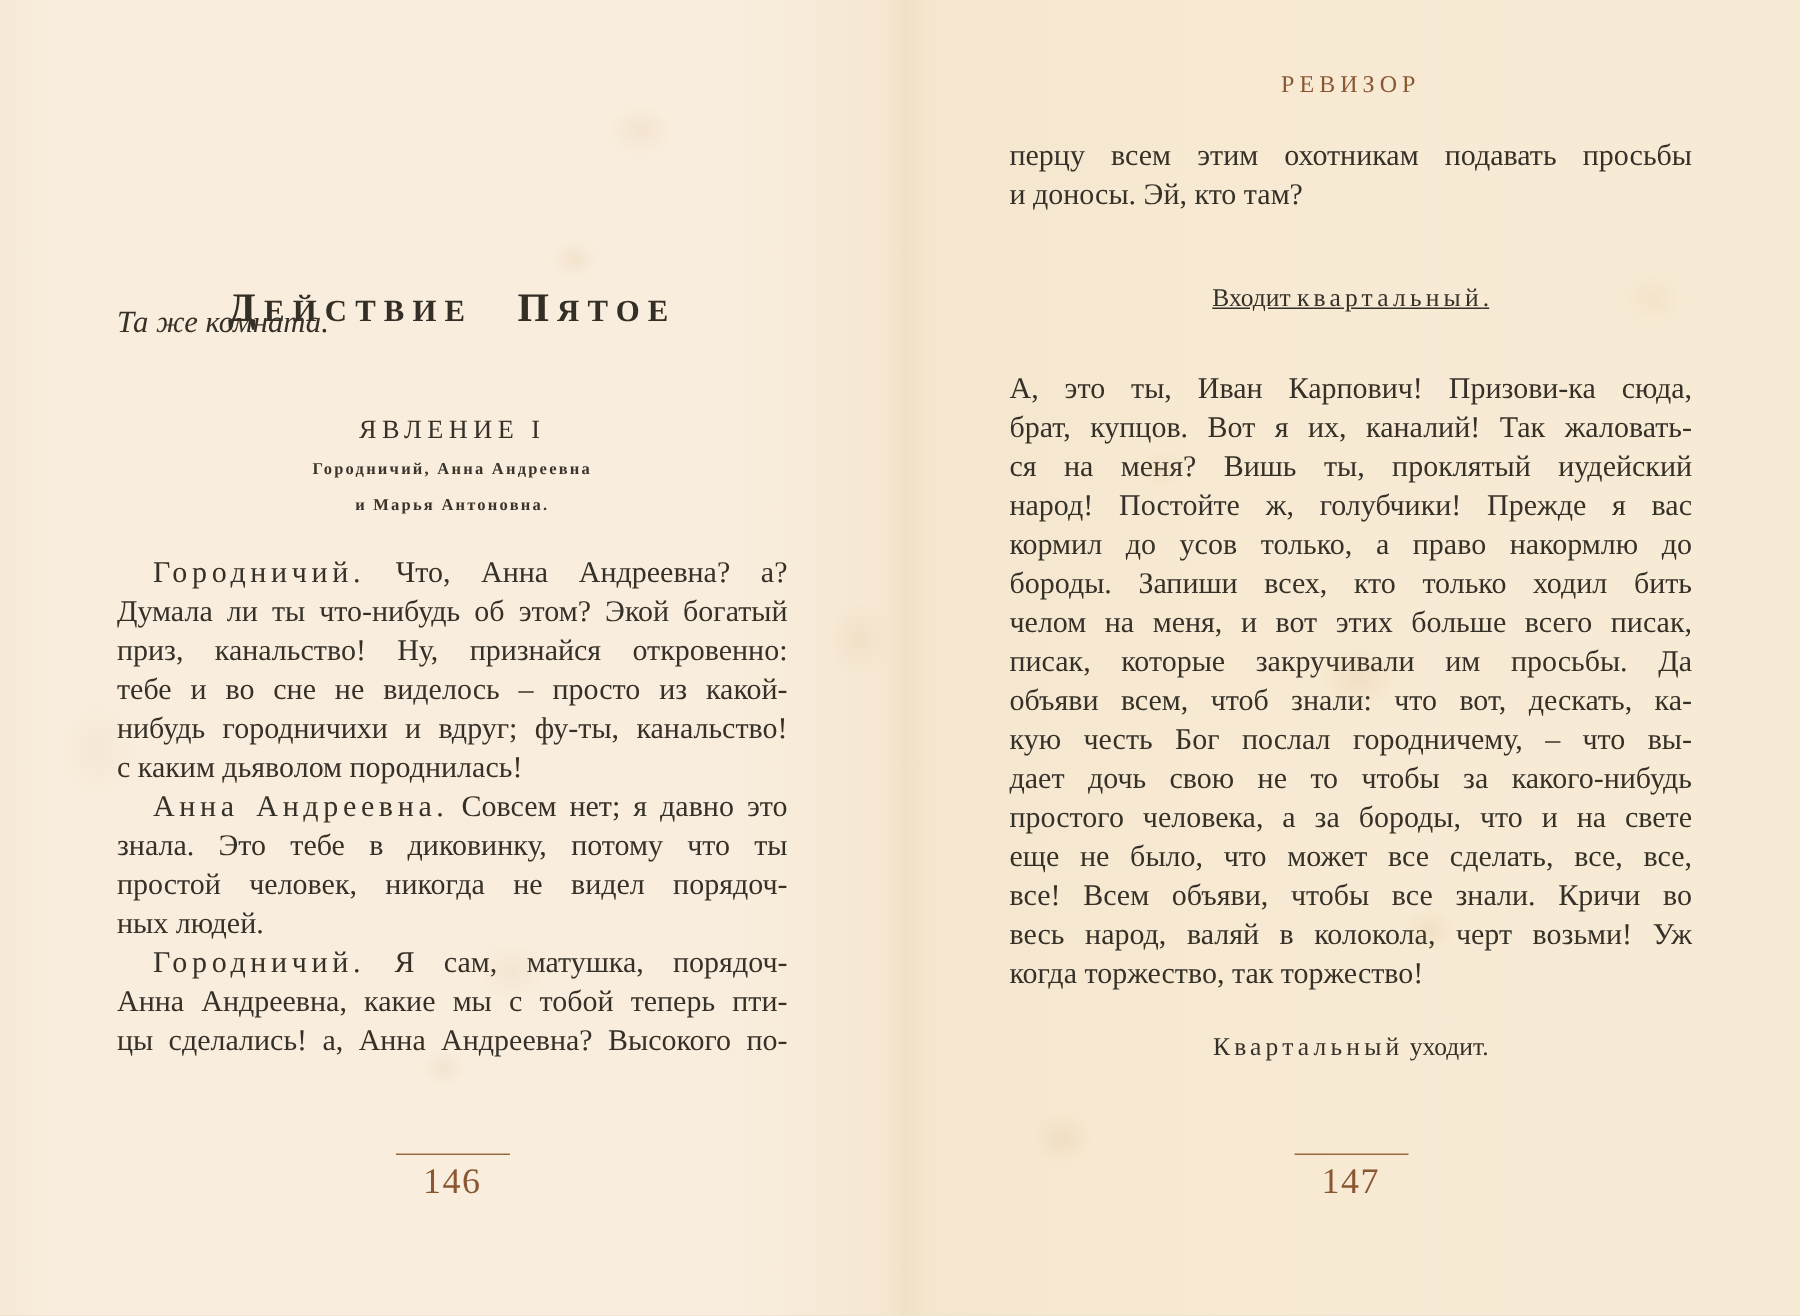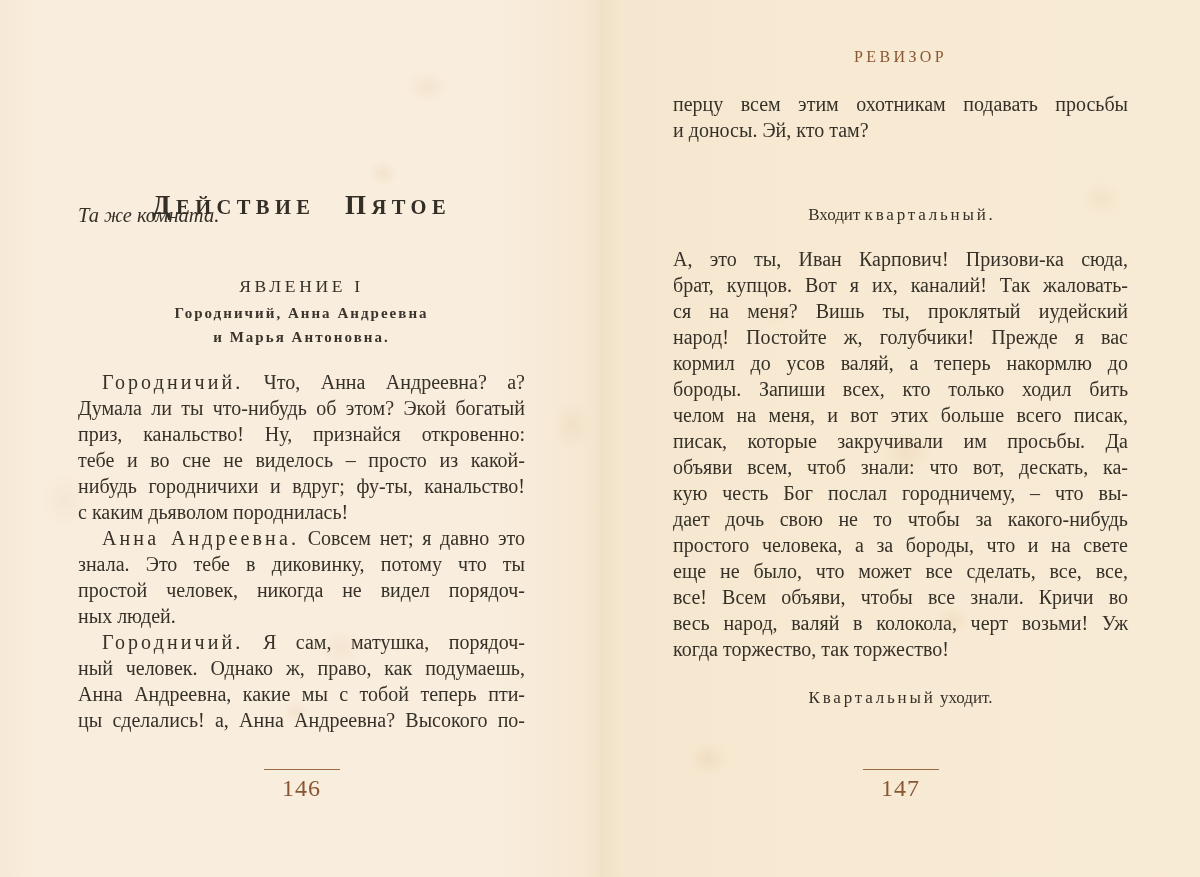--- a/index.html
+++ b/index.html
@@ -31,36 +31,36 @@
   .scene{
     position:absolute;top:202px;left:0;right:0;text-align:left;
     font-style:italic;font-size:20.5px;line-height:26px;
   }
   .phenomenon{
     position:absolute;top:275px;left:0;right:0;text-align:center;
     font-size:17.5px;letter-spacing:.21em;line-height:22px;
   }
   .characters{
     position:absolute;top:301px;left:0;right:0;text-align:center;
-    font-size:15px;font-weight:700;letter-spacing:.135em;line-height:24px;color:#3a352c;
+    font-size:11px;font-weight:700;letter-spacing:.135em;line-height:24px;color:#3a352c;
   }
 
   
   .bodytext{position:absolute;left:0;right:0;font-size:20px;line-height:26px;}
   .page.left .bodytext{top:369px;}
   .line{text-align:justify;text-align-last:justify;}
   .line.lastline{text-align-last:left;}
   .line.first-indent{text-indent:24px;}
   .speaker{letter-spacing:.155em;}
 
   
   .stage{position:absolute;left:0;right:0;text-align:center;font-size:17px;line-height:22px;}
   .spaced{letter-spacing:.165em;}
   .blk0{top:91px;}
-  .blk1{top:204px;}
+  .blk1{top:188px;text-decoration:underline;}
   .blk2{top:246px;}
   .blk3{top:687px;}
 
   
   .running-header{
     position:absolute;top:47px;left:0;right:0;text-align:center;
     font-size:16px;letter-spacing:.21em;color:#8a5733;line-height:20px;
   }
   .rule{
     position:absolute;top:769px;left:50%;width:76px;margin-left:-38px;
@@ -104,21 +104,20 @@
           <div class="line">Думала ли ты что-нибудь об этом? Экой богатый</div>
           <div class="line">приз, канальство! Ну, признайся откровенно:</div>
           <div class="line">тебе и во сне не виделось – просто из какой-</div>
           <div class="line">нибудь городничихи и вдруг; фу-ты, канальство!</div>
           <div class="line lastline">с каким дьяволом породнилась!</div>
           <div class="line first-indent"><span class="speaker">Анна Андреевна.</span> Совсем нет; я давно это</div>
           <div class="line">знала. Это тебе в диковинку, потому что ты</div>
           <div class="line">простой человек, никогда не видел порядоч-</div>
           <div class="line lastline">ных людей.</div>
           <div class="line first-indent"><span class="speaker">Городничий.</span> Я сам, матушка, порядоч-</div>
-          <div class="line">ный человек. Однако ж, право, как подумаешь,</div>
           <div class="line">Анна Андреевна, какие мы с тобой теперь пти-</div>
           <div class="line">цы сделались! а, Анна Андреевна? Высокого по-</div>
         </div>
       <div class="rule"></div>
       <div class="pagenum">146</div>
     </div>
   </section>
 
   <section class="page right">
     <div class="content">
@@ -127,21 +126,21 @@
           <div class="bodytext blk0">
             <div class="line">перцу всем этим охотникам подавать просьбы</div>
             <div class="line lastline">и доносы. Эй, кто там?</div>
           </div>
           <div class="stage blk1">Входит <span class="spaced">квартальный</span>.</div>
           <div class="bodytext blk2">
             <div class="line">А, это ты, Иван Карпович! Призови-ка сюда,</div>
             <div class="line">брат, купцов. Вот я их, каналий! Так жаловать-</div>
             <div class="line">ся на меня? Вишь ты, проклятый иудейский</div>
             <div class="line">народ! Постойте ж, голубчики! Прежде я вас</div>
-            <div class="line">кормил до усов валяй, а теперь накормлю до</div>
+            <div class="line">кормил до усов только, а право накормлю до</div>
             <div class="line">бороды. Запиши всех, кто только ходил бить</div>
             <div class="line">челом на меня, и вот этих больше всего писак,</div>
             <div class="line">писак, которые закручивали им просьбы. Да</div>
             <div class="line">объяви всем, чтоб знали: что вот, дескать, ка-</div>
             <div class="line">кую честь Бог послал городничему, – что вы-</div>
             <div class="line">дает дочь свою не то чтобы за какого-нибудь</div>
             <div class="line">простого человека, а за бороды, что и на свете</div>
             <div class="line">еще не было, что может все сделать, все, все,</div>
             <div class="line">все! Всем объяви, чтобы все знали. Кричи во</div>
             <div class="line">весь народ, валяй в колокола, черт возьми! Уж</div>

